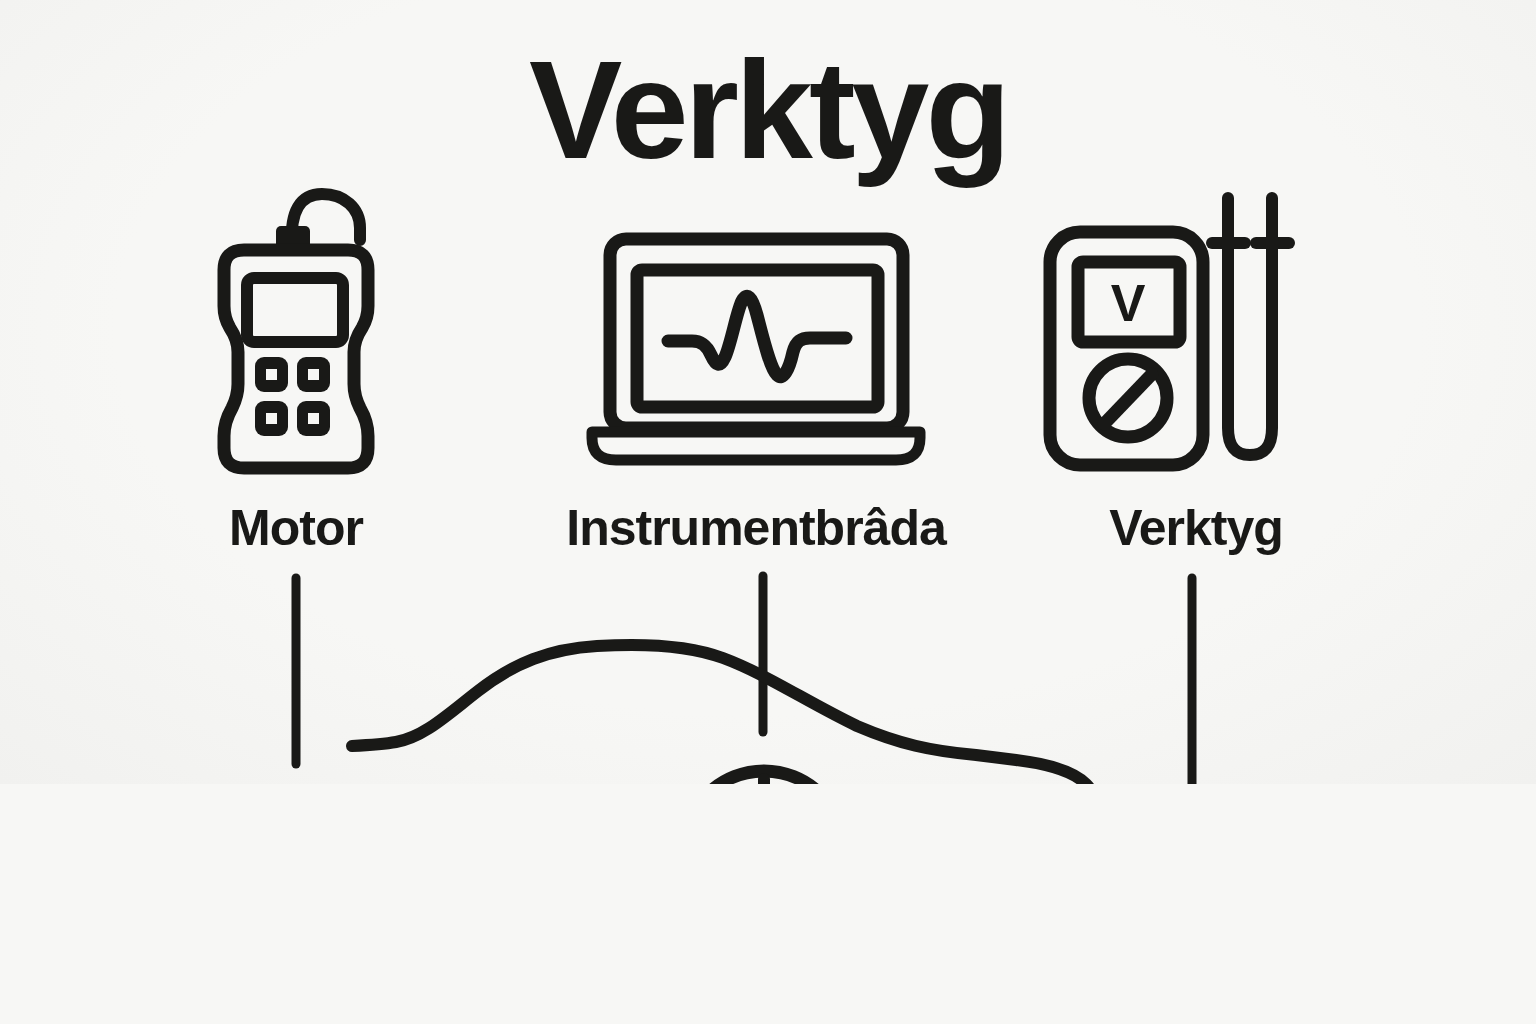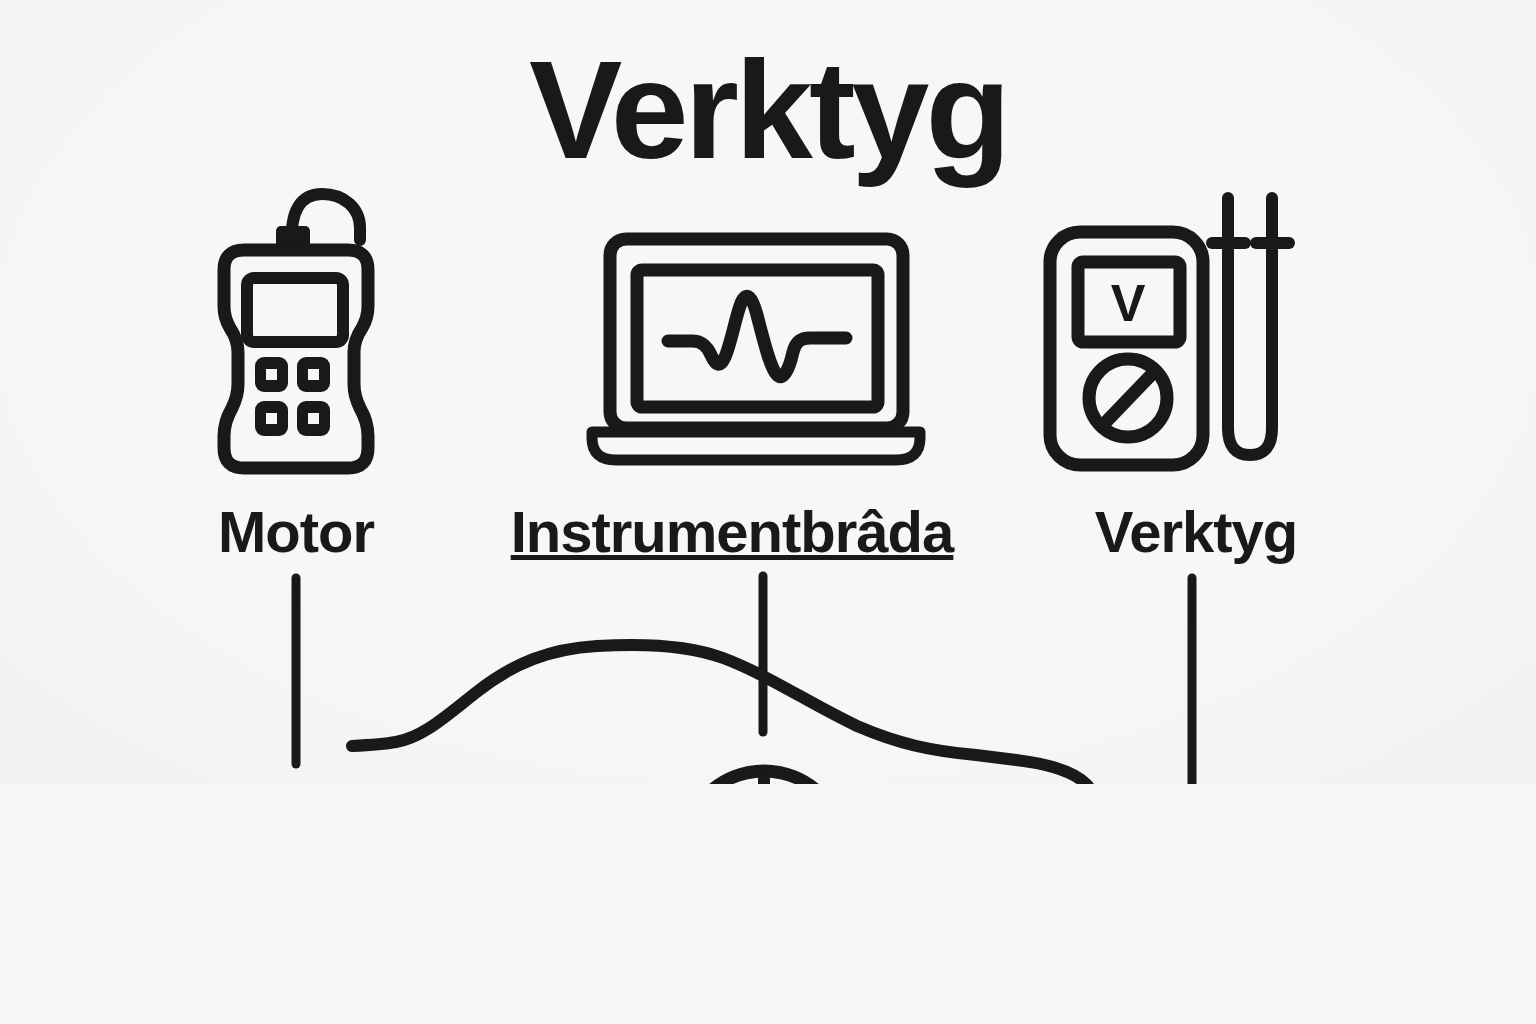--- a/index.html
+++ b/index.html
@@ -15,25 +15,25 @@
     background:radial-gradient(ellipse at 50% 42%, var(--background) 60%, #f1f1ef 100%);
     color:var(--ink);
   }
   .title{
     position:absolute;left:0;top:40px;width:100%;
     text-align:center;font-weight:bold;font-size:140px;line-height:1;
     letter-spacing:-4px;color:var(--ink);margin:0;
   }
   .tool-label{
     position:absolute;top:503px;transform:translateX(-50%);
-    font-weight:bold;font-size:58px;line-height:1;letter-spacing:-1px;
+    font-weight:bold;font-size:50px;line-height:1;letter-spacing:-1px;
     color:var(--ink);white-space:nowrap;
   }
   .label-motor{left:296px;}
-  .label-instr{left:732px;text-decoration:underline;}
+  .label-instr{left:756px;}
   .label-elsys{left:1196px;}
   svg.scene{position:absolute;inset:0;color:var(--ink);}
   .stroke{stroke:currentColor;fill:none;stroke-linecap:round;stroke-linejoin:round;}
   .w13{stroke-width:13px;} .w12{stroke-width:12px;} .w11{stroke-width:11px;} .w9{stroke-width:9px;}
   .fill-ink{fill:var(--ink);stroke:none;}
   .fill-bg{fill:var(--background);stroke:none;}
   .fill-conn{fill:var(--connector_fill);}
   .fill-shade{fill:var(--connector_shade);stroke:none;}
   .meter-v{font-family:"Liberation Sans","DejaVu Sans",sans-serif;font-weight:bold;font-size:52px;fill:var(--ink);}
 </style>

